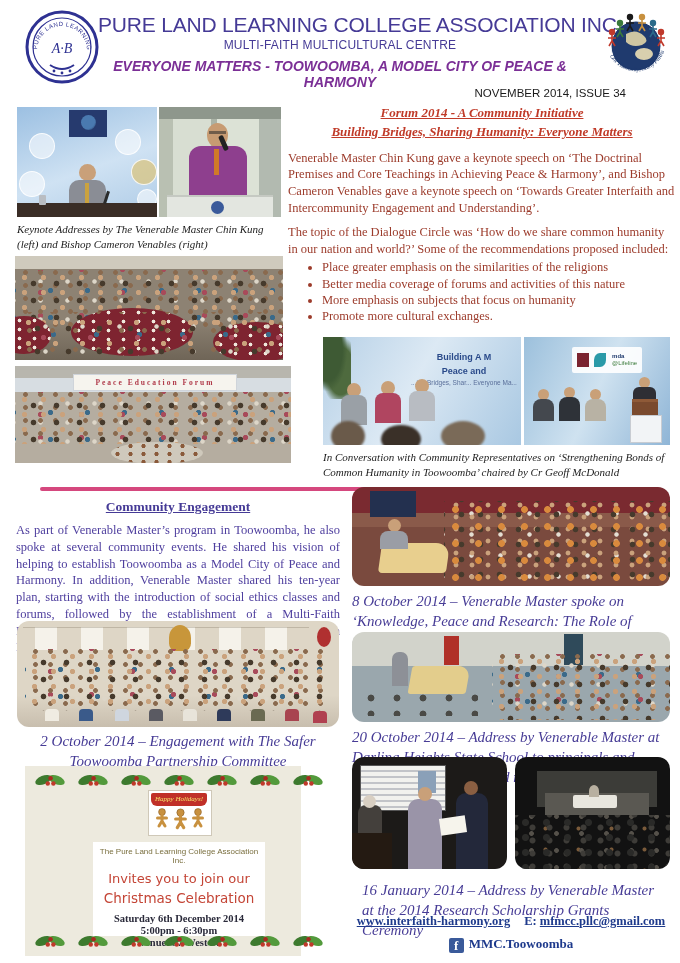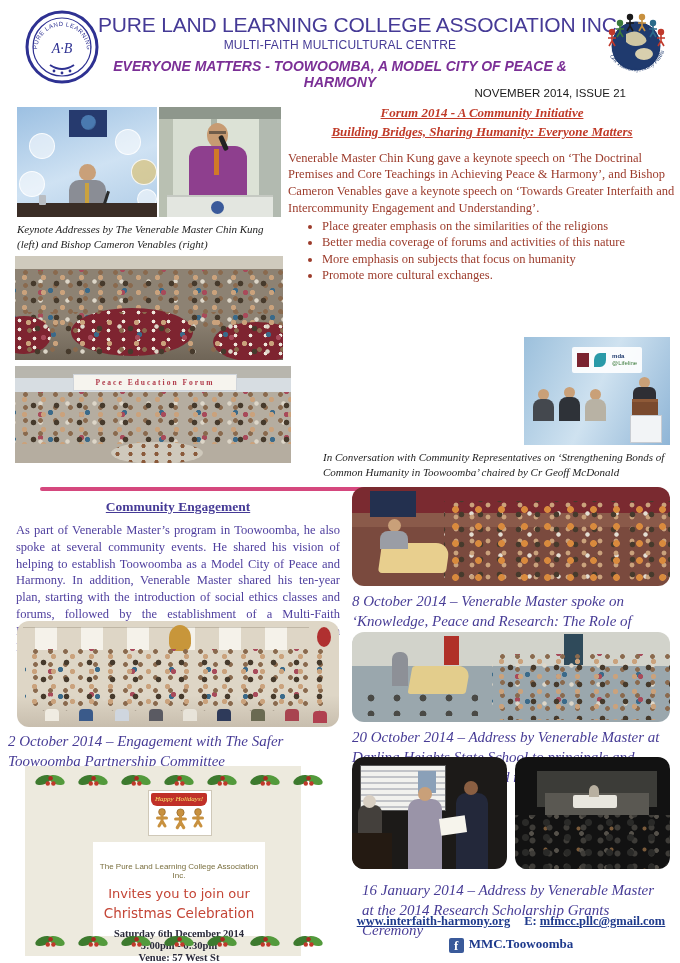--- a/index.html
+++ b/index.html
@@ -193,29 +193,29 @@
   .p11-aud{left:0;top:58px;width:155px;height:54px;}
 
   
   .xmas{position:absolute;left:25px;top:766px;width:276px;height:190px;background:#edeade;}
   .garland{position:absolute;left:0;width:308px;display:flex;justify-content:space-evenly;}
   .stamp{position:absolute;left:123px;top:24px;width:62px;height:44px;background:#ffffff;border:1px solid #cfc8b8;}
   .stamp-banner{position:absolute;left:2px;top:2px;width:56px;height:13px;background:#c03028;color:#f5e06a;
                 font-style:italic;font-size:7px;text-align:center;line-height:13px;border-radius:2px 2px 6px 6px;}
   .gmen{position:absolute;left:6px;top:16px;width:50px;height:26px;display:flex;justify-content:space-between;}
   .invite-box{position:absolute;left:68px;top:76px;width:172px;height:94px;background:#ffffff;text-align:center;}
-  .invite-org{font-size:8px;color:#7a6f3f;margin-top:20px;font-family:"Liberation Sans",sans-serif;}
+  .invite-org{font-size:8px;color:#7a6f3f;margin-top:5px;font-family:"Liberation Sans",sans-serif;}
   .invite-1{font-size:13px;color:#c44536;margin-top:6px;font-family:"DejaVu Sans",sans-serif;}
   .invite-2{font-size:13.5px;color:#c44536;margin-top:4px;font-family:"DejaVu Sans",sans-serif;}
   .invite-d{font-size:10.5px;font-weight:bold;color:#2a2a3a;margin-top:7px;}
   .invite-t,.invite-v{font-size:10.5px;font-weight:bold;color:#2a2a3a;margin-top:1px;}
 
   .cap-keynote{position:absolute;left:17px;top:222px;width:268px;}
   .cap-panel{position:absolute;left:323px;top:450px;width:350px;}
-  .cap-oct2{position:absolute;left:8px;top:731px;width:340px;text-align:left;}
+  .cap-oct2{position:absolute;left:8px;top:731px;width:340px;text-align:center;}
   .cap-oct8{position:absolute;left:352px;top:591px;width:322px;}
   .cap-oct20{position:absolute;left:352px;top:727px;width:322px;}
   .cap-oct16{position:absolute;left:362px;top:880px;width:300px;}
 </style>
 </head>
 <body>
 
 <svg width="0" height="0" style="position:absolute">
   <defs>
     <symbol id="holly-unit" viewBox="0 0 30 16">
@@ -283,21 +283,21 @@
           <circle cx="65" cy="30" r="2.4" fill="#c0392b"></circle>
           <path d="M65,33 v6 M61,36 h8 M65,39 l-3,5 M65,39 l3,5"></path>
         </g>
     </g>
     <path id="arcBottom" d="M 12,50 A 30,30 0 0 0 68,50" fill="none"></path>
     <text font-size="6" fill="#1f3a6e" font-family="Liberation Serif,serif" font-style="italic">
       <textPath href="#arcBottom" startOffset="6%">One Humanity, Many Faiths</textPath>
     </text>
   </svg>
 
-  <div class="issue">NOVEMBER 2014, ISSUE 21</div>
+  <div class="issue">NOVEMBER 2014, ISSUE 34</div>
 
   <div class="ph p1">
     <div class="p1-panel"></div>
       <div class="p1-globe"></div>
     <div class="sym" style="left:12px;top:26px;"></div>
     <div class="sym" style="left:98px;top:22px;"></div>
     <div class="sym" style="left:2px;top:64px;"></div>
     <div class="sym" style="left:114px;top:52px;background:rgba(220,195,120,.7);"></div>
     <div class="sym" style="left:120px;top:82px;width:18px;height:18px;"></div>
     <div class="p1-head"></div>
@@ -334,28 +334,46 @@
     <div class="dots" style="left:0;top:26px;width:276px;height:52px;"></div>
     <div class="p4-table"></div>
   </div>
 
   <div class="forum-col">
     <div class="forum-head">
       <div>Forum 2014 - A Community Initiative</div>
       <div>Building Bridges, Sharing Humanity: Everyone Matters</div>
     </div>
     <p>Venerable Master Chin Kung gave a keynote speech on ‘The Doctrinal Premises and Core Teachings in Achieving Peace &amp; Harmony’, and Bishop Cameron Venables gave a keynote speech on ‘Towards Greater Interfaith and Intercommunity Engagement and Understanding’.</p>
+    <p>The topic of the Dialogue Circle was ‘How do we share common humanity in our nation and world?’ Some of the recommendations proposed included:</p>
     <ul>
       <li>Place greater emphasis on the similarities of the religions</li>
       <li>Better media coverage of forums and activities of this nature</li>
       <li>More emphasis on subjects that focus on humanity</li>
       <li>Promote more cultural exchanges.</li>
     </ul>
   </div>
 
+  <div class="ph p5">
+    <div class="p5-plant"></div>
+    <div class="p5-text">
+      <span>Building A M</span><br>
+      <span>Peace and</span>
+      <small>...ing Bridges, Shar... Everyone Ma...</small>
+    </div>
+    <div class="fig-head" style="left:24px;top:46px;"></div>
+    <div class="fig-body" style="left:18px;top:58px;background:#9aa0a6;"></div>
+    <div class="fig-head" style="left:58px;top:44px;"></div>
+    <div class="fig-body" style="left:52px;top:56px;background:#b04560;"></div>
+    <div class="fig-head" style="left:92px;top:42px;"></div>
+    <div class="fig-body" style="left:86px;top:54px;background:#b8bcc2;"></div>
+    <div class="blurhead" style="left:8px;top:84px;width:34px;height:30px;background:#6a5a4a;"></div>
+    <div class="blurhead" style="left:58px;top:88px;width:40px;height:28px;background:#3a3028;"></div>
+    <div class="blurhead" style="left:118px;top:84px;width:44px;height:30px;background:#7a6a58;"></div>
+  </div>
 
   <div class="ph p6">
     <div class="p6-logos">
       <div class="p6-l1"></div>
       <div class="p6-l2"></div>
       <div class="p6-l3">
           <span style="color:#1f3a6e;font-weight:bold;">mda</span>
           <span>@Lifeline</span>
         </div>
     </div>

